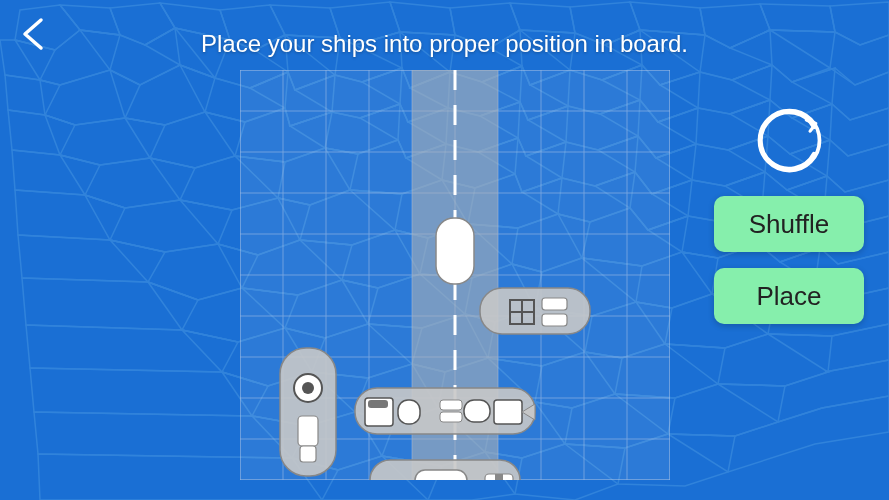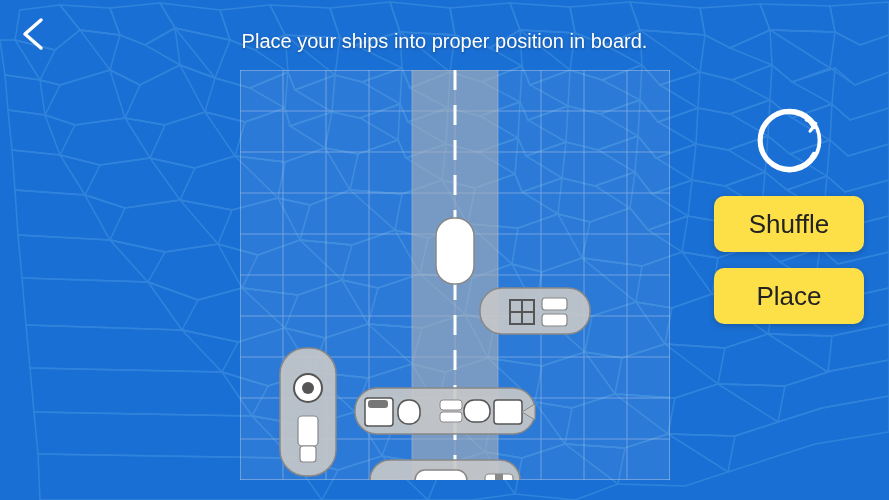--- a/index.html
+++ b/index.html
@@ -45,21 +45,21 @@
       height: 36px;
     }
 
     
     .header-text {
       position: absolute;
       top: 30px;
       left: 0;
       right: 0;
       text-align: center;
-      font-size: 20px;
+      font-size: 24px;
       color: white;
       font-weight: 400;
       z-index: 10;
       text-shadow: 0 1px 3px rgba(0,0,0,0.3);
     }
 
     
     .game-board {
       position: absolute;
       top: 70px;
@@ -103,21 +103,21 @@
 
     .rotate-btn svg {
       width: 75px;
       height: 75px;
     }
 
     .action-btn {
       width: 150px;
       height: 56px;
       border-radius: 10px;
-      background: #fde047;
+      background: #86efac;
       border: none;
       cursor: pointer;
       font-size: 26px;
       font-weight: 400;
       color: #222;
       display: flex;
       align-items: center;
       justify-content: center;
       box-shadow: 0 2px 6px rgba(0,0,0,0.2);
     }

